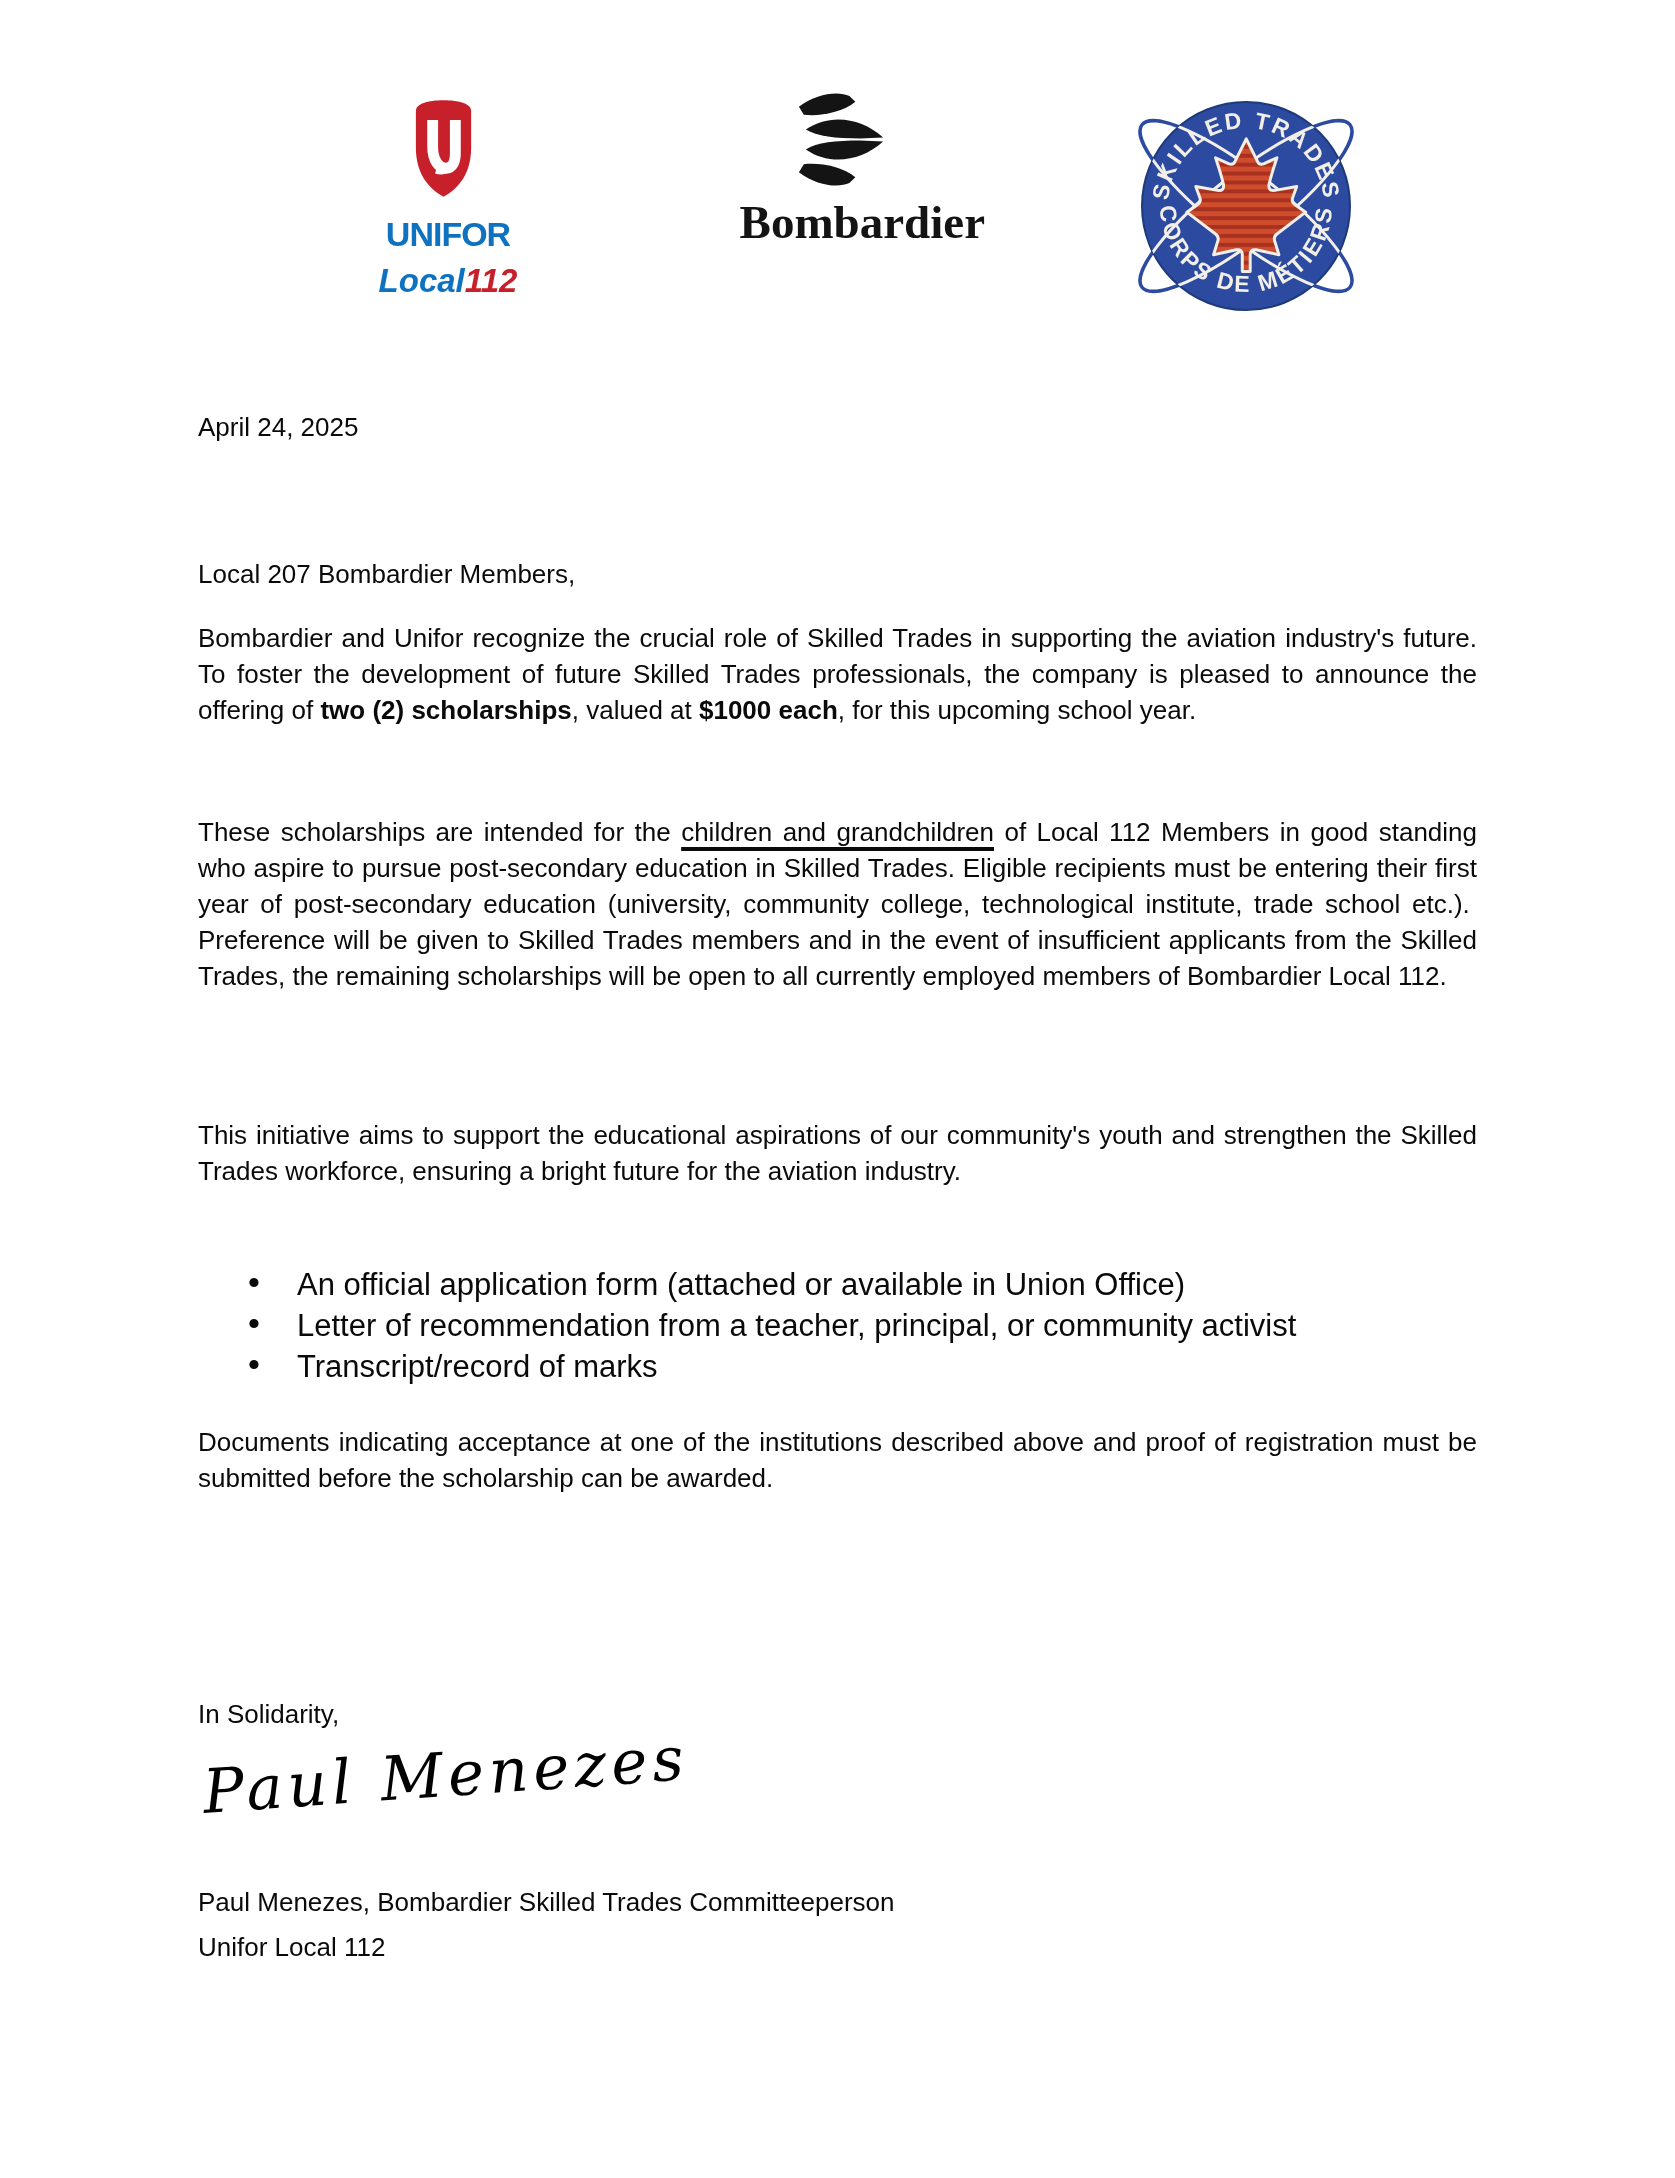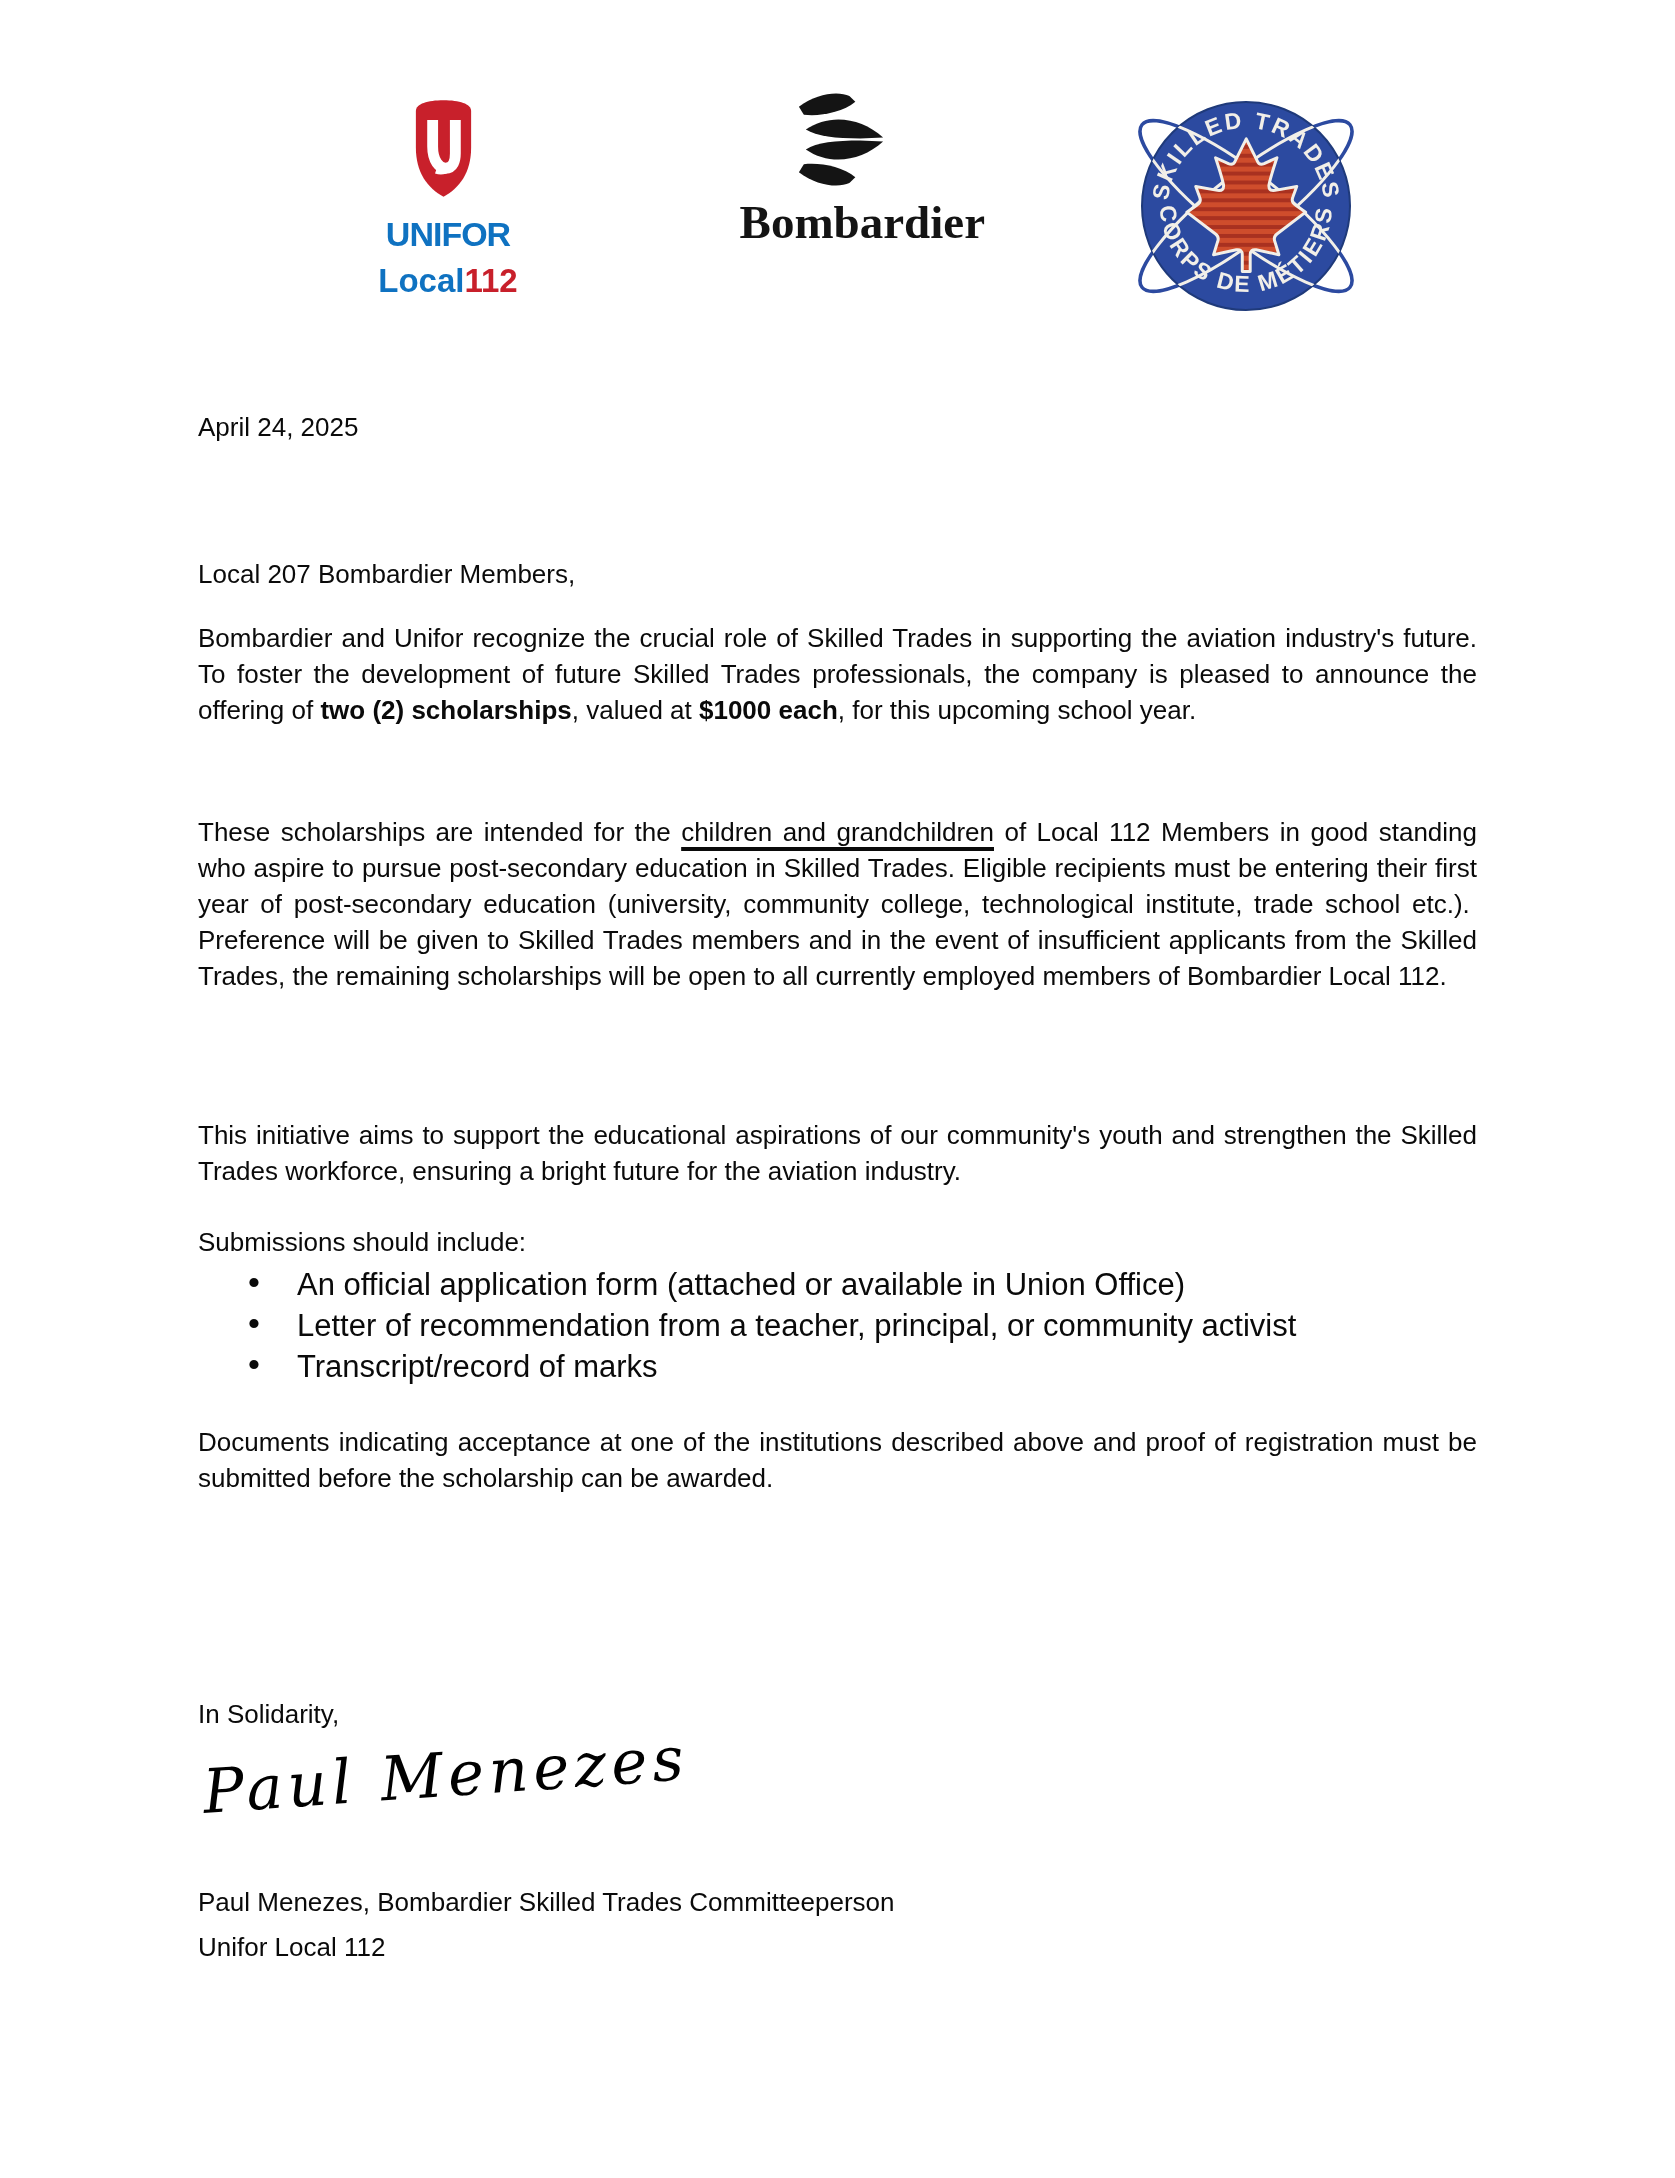--- a/index.html
+++ b/index.html
@@ -30,20 +30,21 @@
   .unifor-shield{position:absolute;left:407px;top:98px;width:73px;height:101px;}
   .unifor-wordmark{
     position:absolute;left:334px;top:209px;width:228px;
     text-align:center;font-size:34px;line-height:51px;font-weight:bold;
     color:#0f72c1;letter-spacing:-1px;
   }
   .unifor-local{
     position:absolute;left:334px;top:263px;width:228px;
     text-align:center;font-size:33px;line-height:36px;font-weight:bold;
     letter-spacing:0px;
+    font-style:italic;
   }
   .unifor-local .blue{color:#0f72c1;}
   .unifor-local .red{color:#c8202b;}
   .bombardier-icon{position:absolute;left:787px;top:89px;width:105px;height:101px;}
   .bombardier-wordmark{
     position:absolute;left:698px;top:196px;width:287px;
     text-align:right;
     font-family:"Liberation Serif", serif;
     font-weight:bold;font-size:47px;line-height:53px;color:#141414;
     letter-spacing:0px;
@@ -140,21 +141,20 @@
   <p class="txt just" style="top:620px">
     <span>Bombardier and Unifor recognize the crucial role of Skilled Trades in supporting the aviation industry's future. To foster the development of future Skilled Trades professionals, the company is pleased to announce the offering of </span><span class="b">two (2) scholarships</span><span>, valued at </span><span class="b">$1000 each</span><span>, for this upcoming school year.</span>
   </p>
 
   <p class="txt just" style="top:814px">
     <span>These scholarships are intended for the </span><span class="u">children and grandchildren</span><span> of Local 112 Members in good standing who aspire to pursue post-secondary education in Skilled Trades. Eligible recipients must be entering their first year of post-secondary education (university, community college, technological institute, trade school etc.).&nbsp; Preference will be given to Skilled Trades members and in the event of insufficient applicants from the Skilled Trades, the remaining scholarships will be open to all currently employed members of Bombardier Local 112.</span>
   </p>
 
   <p class="txt just" style="top:1117px">This initiative aims to support the educational aspirations of our community's youth and strengthen the Skilled Trades workforce, ensuring a bright future for the aviation industry.</p>
 
-  <p class="txt" style="top:1224px">Submissions should include:</p>
 
   <ul class="bullets">
     <li>An official application form (attached or available in Union Office)</li>
     <li>Letter of recommendation from a teacher, principal, or community activist</li>
     <li>Transcript/record of marks</li>
   </ul>
 
   <p class="txt just" style="top:1424px">Documents indicating acceptance at one of the institutions described above and proof of registration must be submitted before the scholarship can be awarded.</p>
 
 

